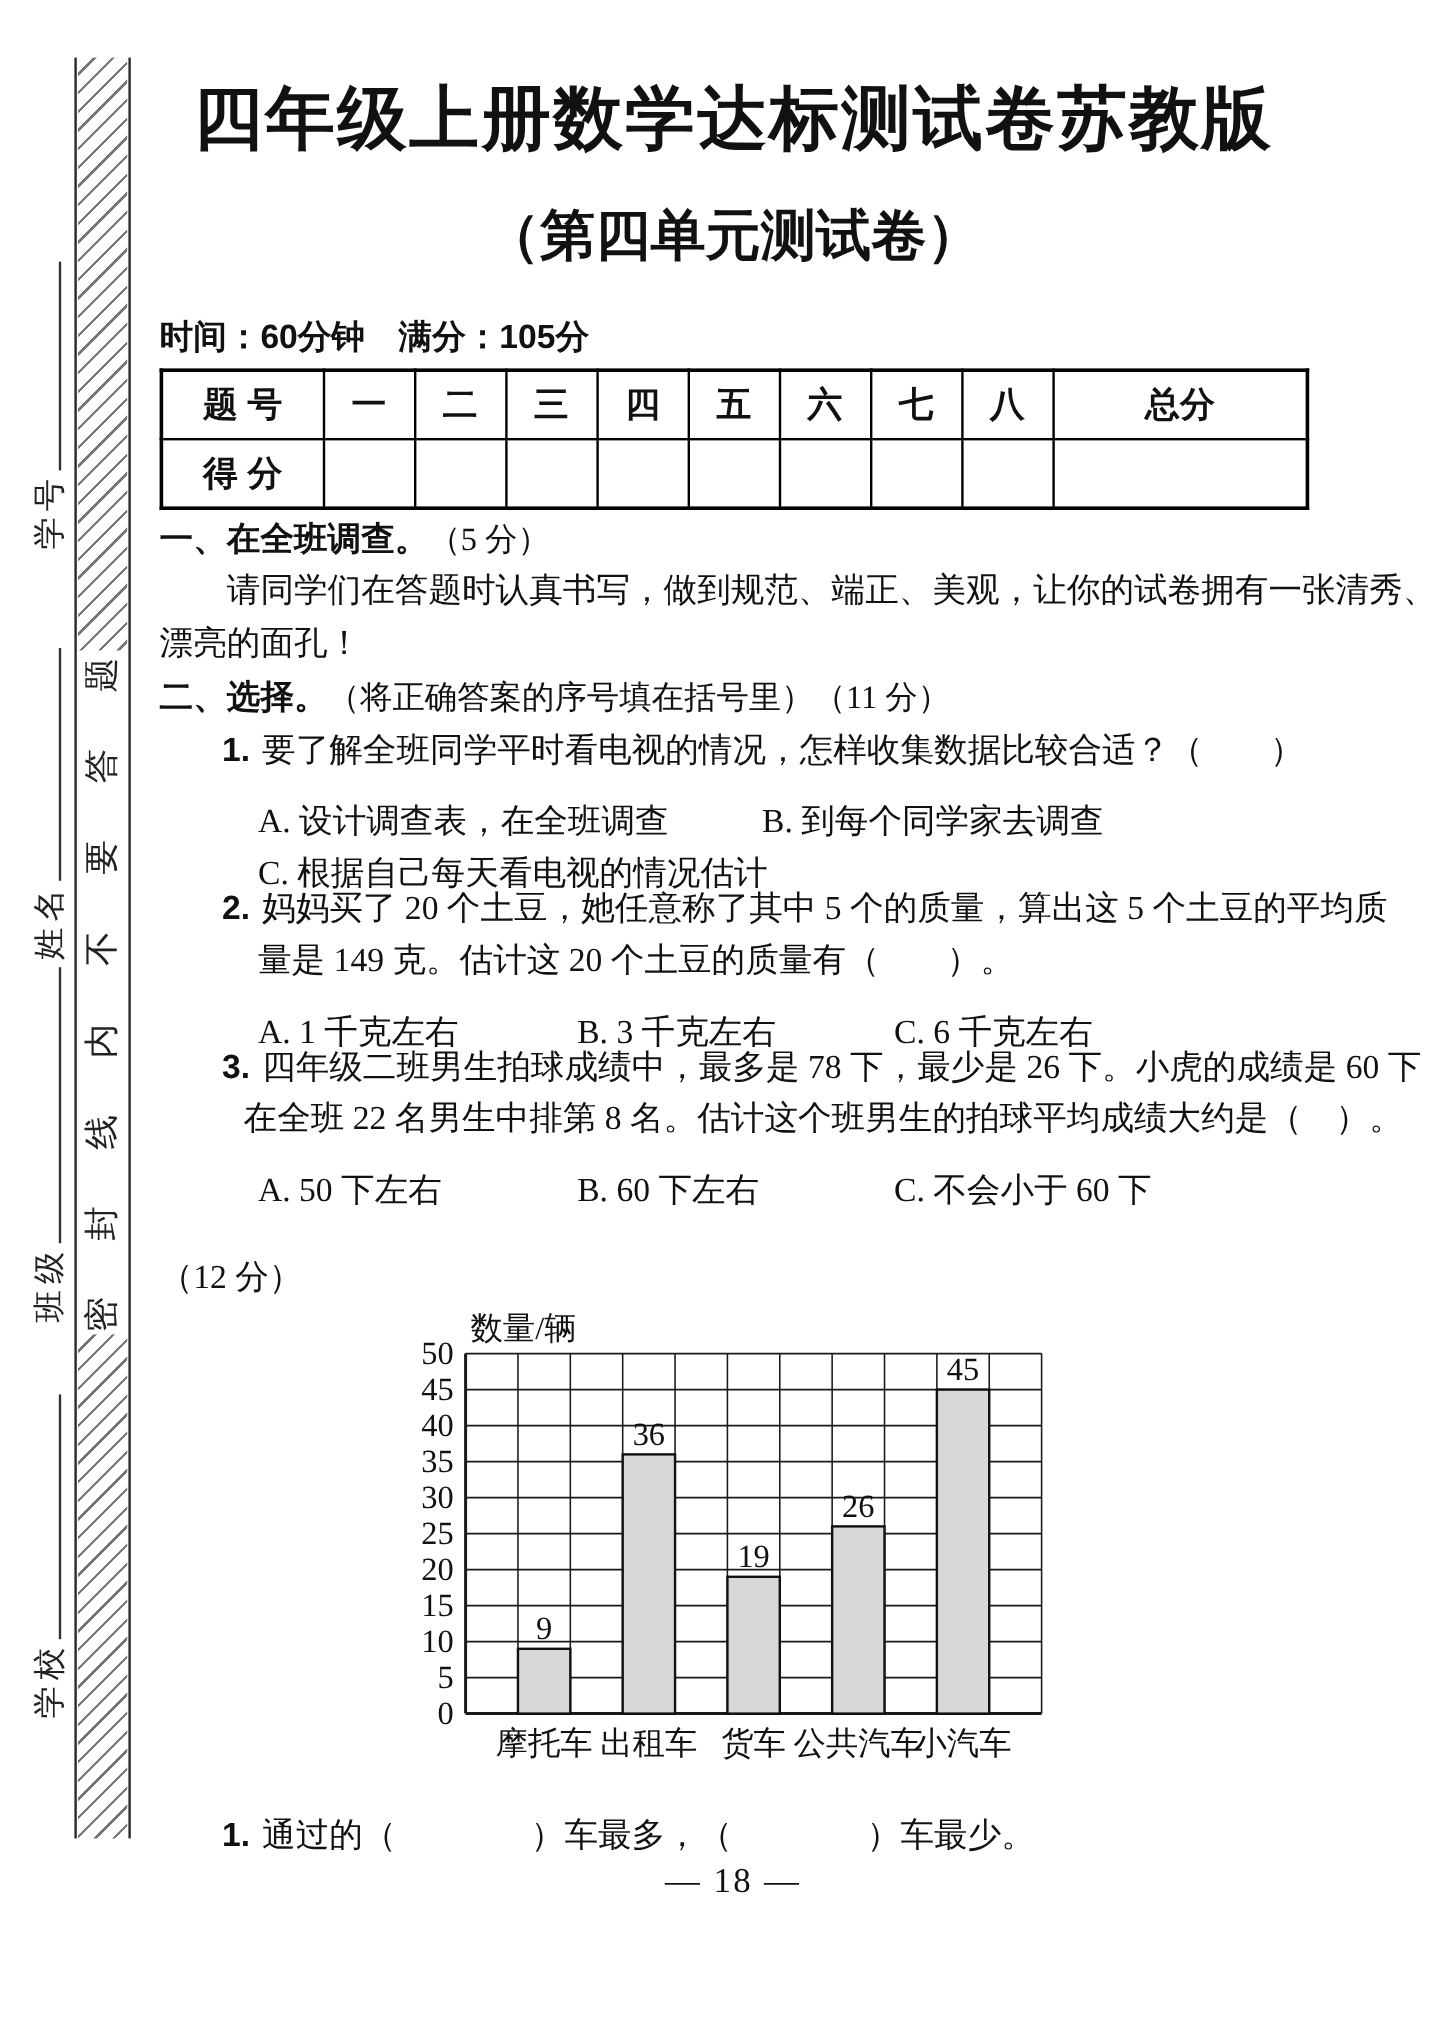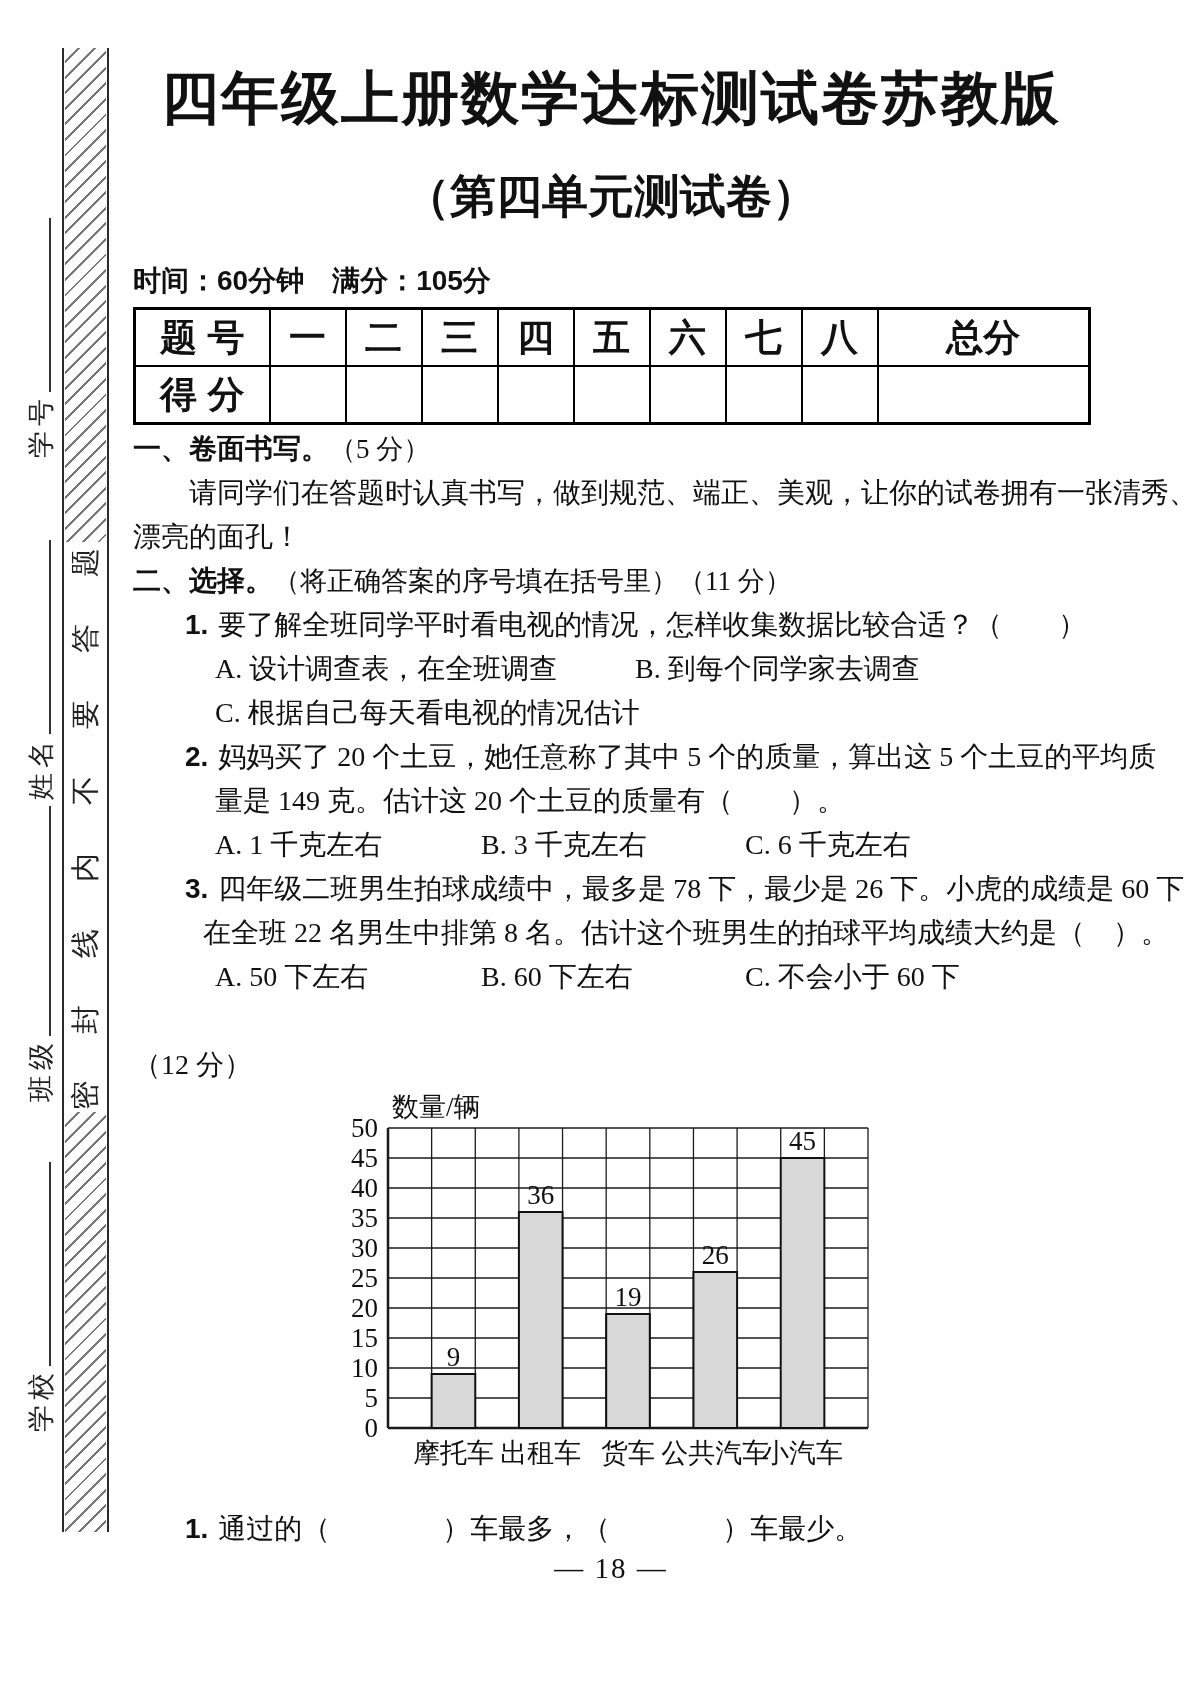--- a/index.html
+++ b/index.html
@@ -19,27 +19,27 @@
   .side-label .srule{flex:1;border-bottom:2px solid #333;margin:0 2px 5px 2px;height:24px;}
   
   .title1{position:absolute;left:133px;width:956px;top:60px;text-align:center;
           font-family:"Liberation Sans",sans-serif;font-weight:bold;font-size:58px;letter-spacing:2px;}
   .title2{position:absolute;left:133px;width:956px;top:166px;text-align:center;
           font-family:"Liberation Sans",sans-serif;font-weight:bold;font-size:46px;}
   .meta{position:absolute;left:133px;width:956px;top:262px;
         font-family:"Liberation Sans",sans-serif;font-weight:bold;font-size:28px;}
   
   table.score{position:absolute;left:133px;top:307px;border-collapse:collapse;table-layout:fixed;
-              border:3px solid #000;font-family:"Liberation Sans",sans-serif;font-weight:bold;font-size:37px;}
+              border:3px solid #000;font-family:"Liberation Sans",sans-serif;font-weight:bold;font-size:29px;}
   table.score td{border:2px solid #000;text-align:center;height:55px;padding:0;}
   
   .line{position:absolute;left:133px;width:956px;height:44px;font-size:28px;line-height:42px;white-space:nowrap;}
   .line b{font-family:"Liberation Sans",sans-serif;font-weight:bold;}
   .qno{font-weight:bold;margin-right:10px;}
-  .px{position:absolute;top:0;}
+  .px{position:absolute;top:16px;}
   .kai{font-size:27px;}
   svg text{font-family:"Liberation Serif",serif;}
   .pagenum{position:absolute;left:133px;width:956px;top:1552px;text-align:center;font-size:29px;letter-spacing:2px;}
 </style>
 </head>
 <body>
 
 <div id="page">
 
   <div>
@@ -115,21 +115,21 @@
       <td></td>
       <td></td>
       <td></td>
       <td></td>
       <td></td>
     </tr>
   </tbody>
     </table>
 
   <div class="line" style="top:428px">
-    <b>一、卷面书写。</b><span class="kai">（5 分）</span>
+    <b>一、在全班调查。</b><span class="kai">（5 分）</span>
   </div>
   <div class="line" style="top:516px">漂亮的面孔！</div>
   <div class="line" style="top:472px;left:189px;width:900px">请同学们在答题时认真书写，做到规范、端正、美观，让你的试卷拥有一张清秀、</div>
 
   <div class="line" style="top:560px">
     <b>二、选择。</b><span class="kai">（将正确答案的序号填在括号里）（11 分）</span>
   </div>
   <div class="line" style="top:604px;left:185px;width:904px">
     <b class="qno">1.</b><span>要了解全班同学平时看电视的情况，怎样收集数据比较合适？（　　）</span>
   </div>

